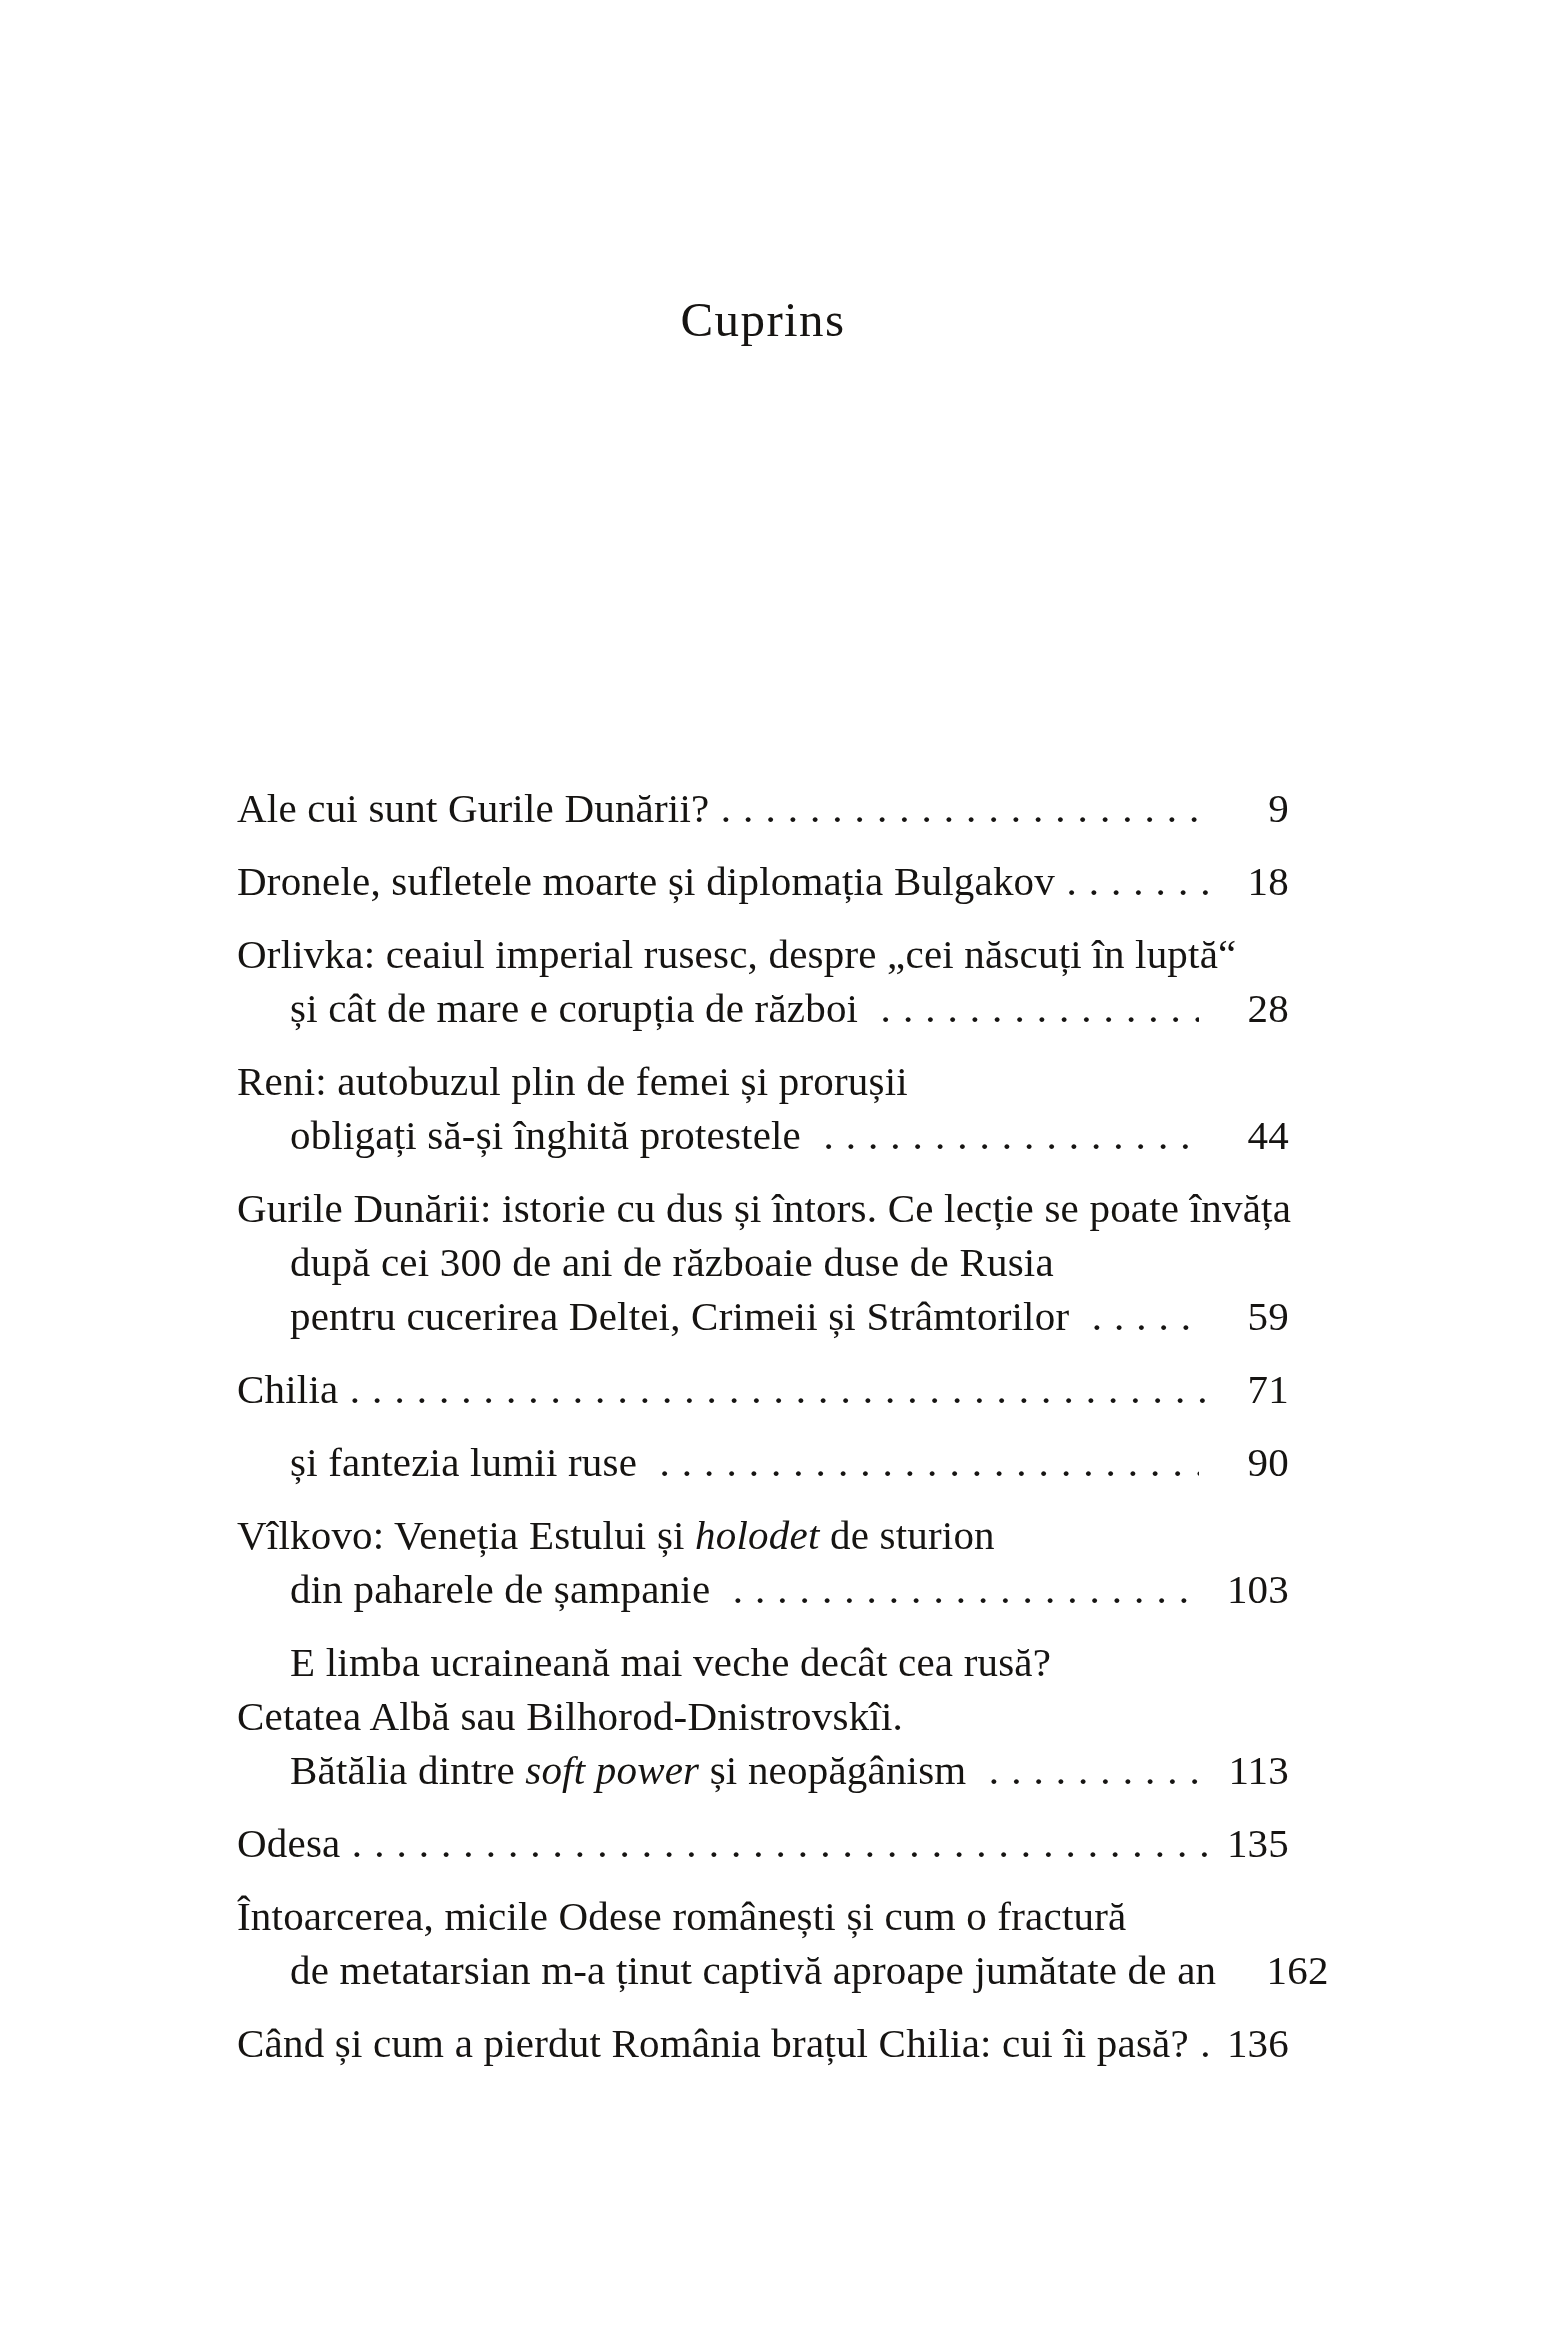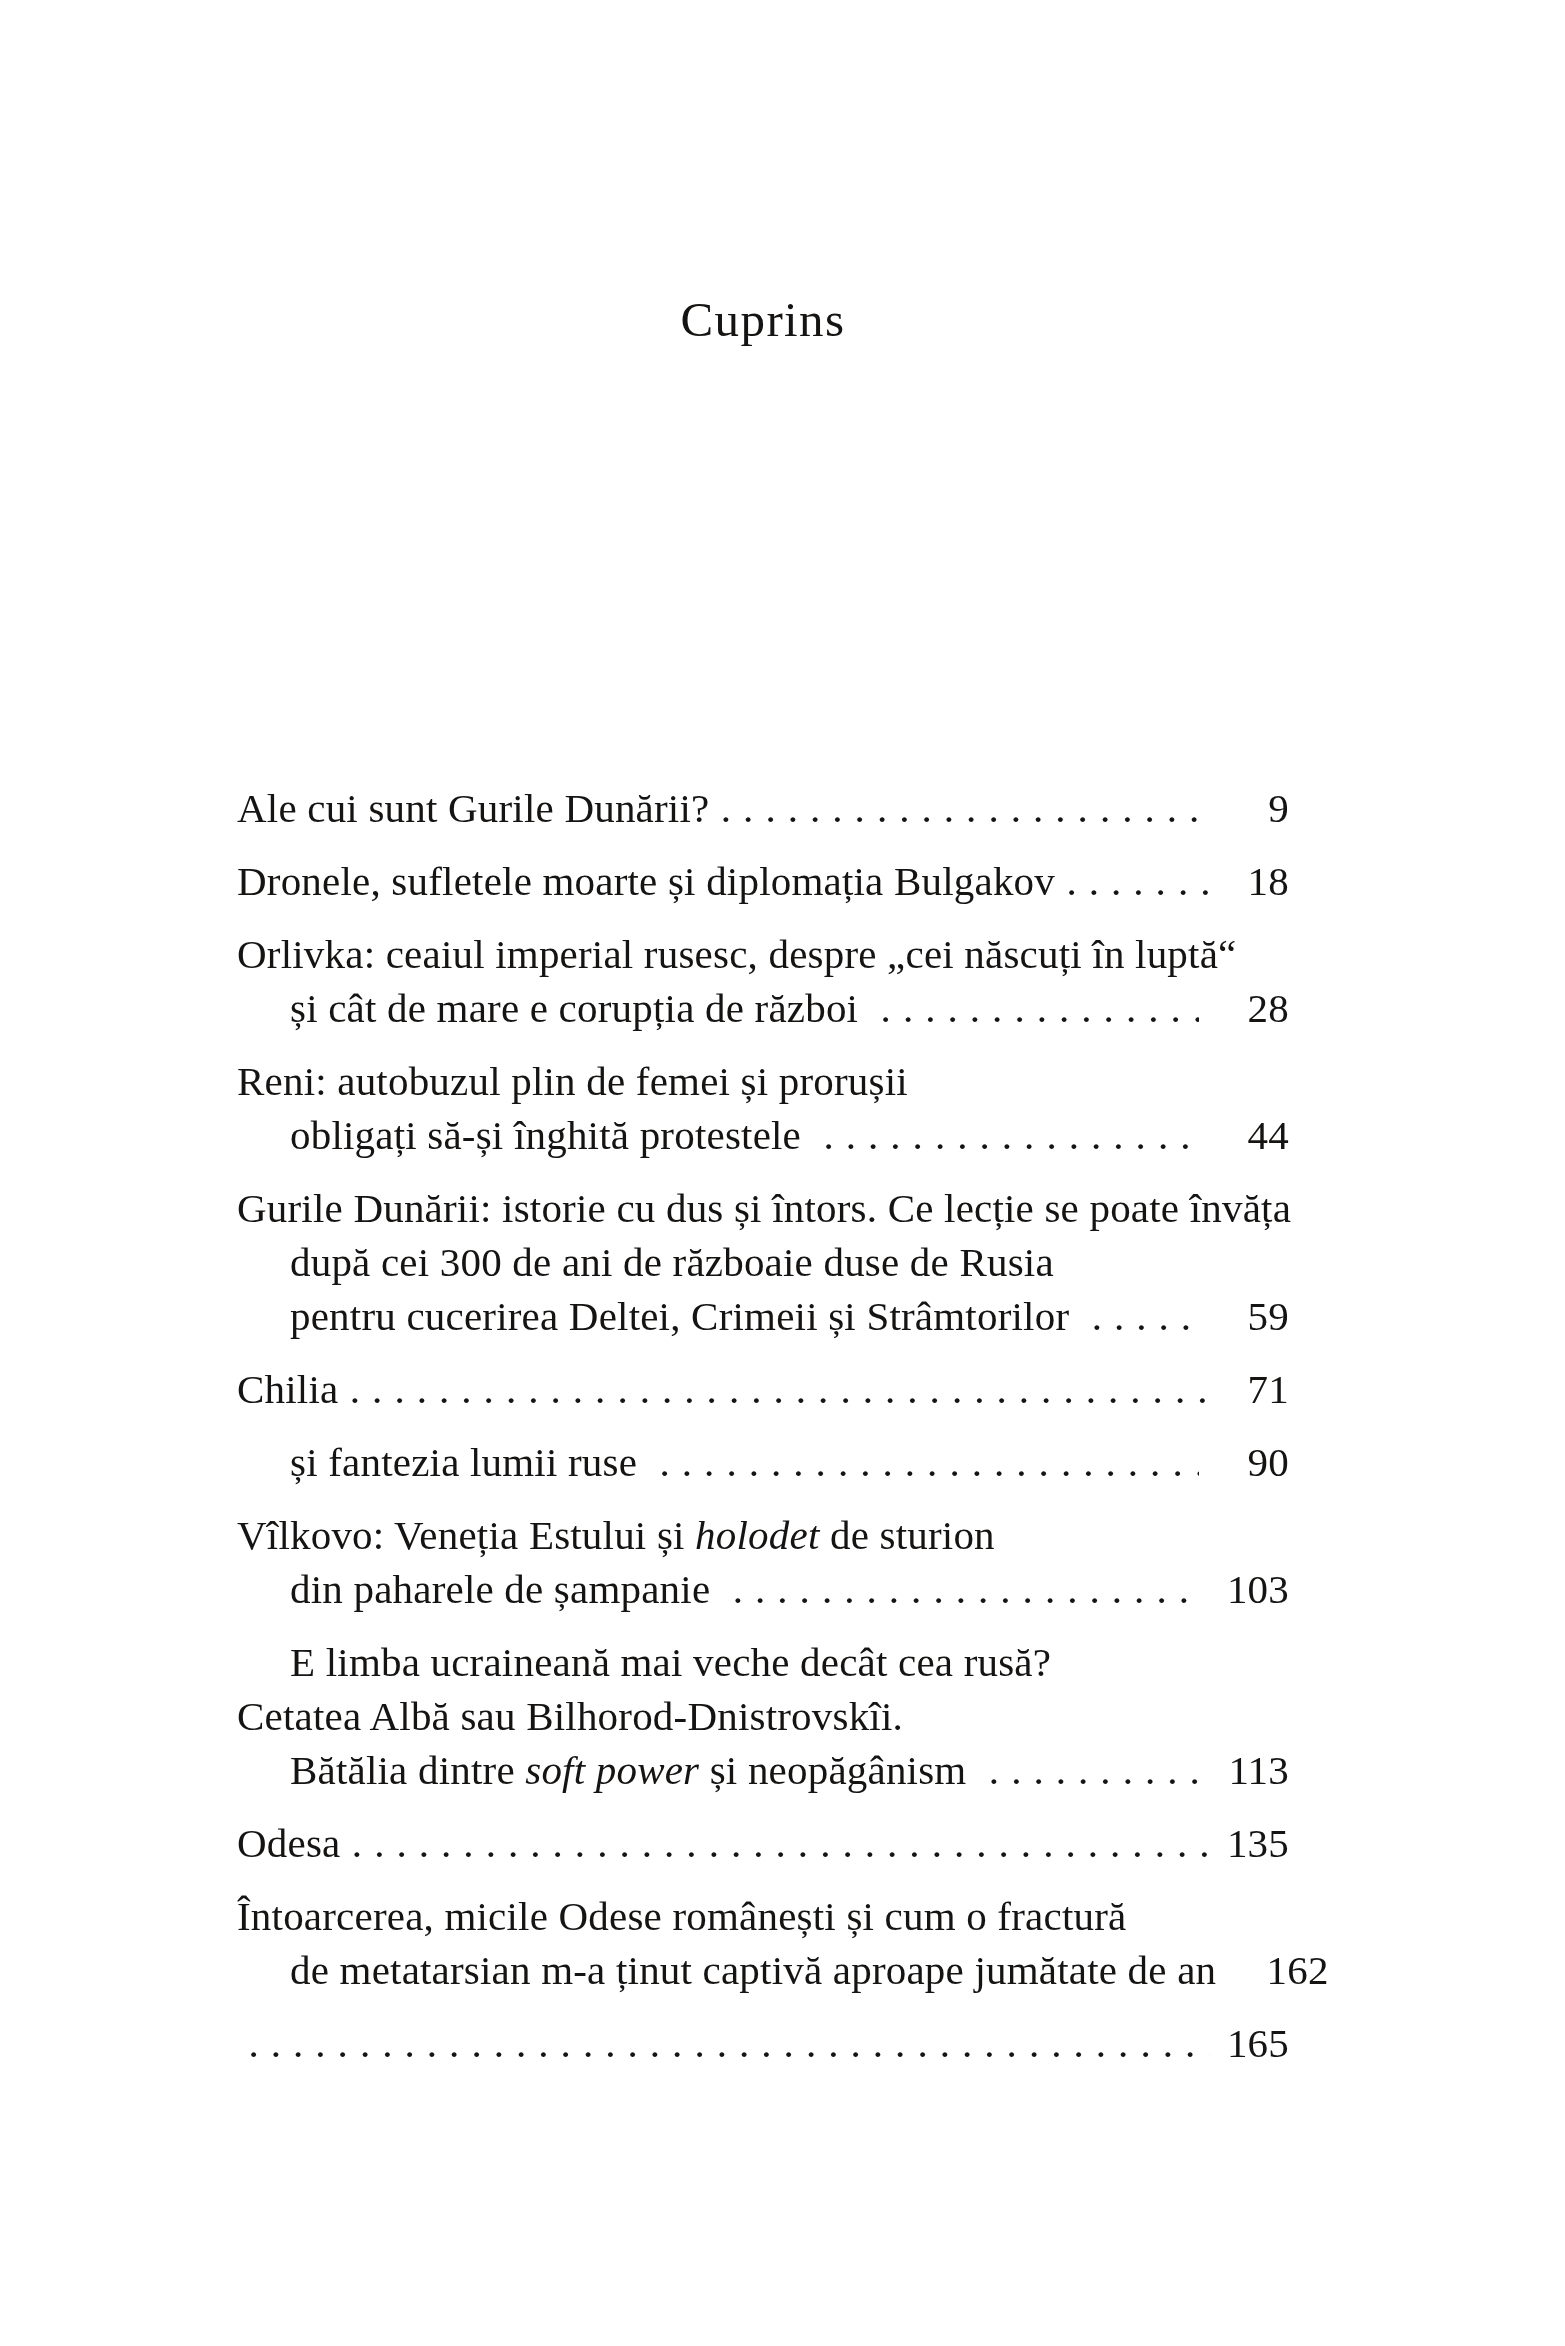--- a/index.html
+++ b/index.html
@@ -181,20 +181,21 @@
             <span class="t"><span>Întoarcerea, micile Odese românești și cum o fractură</span></span>
           </div>
           <div class="line cont">
             <span class="t"><span>de metatarsian m-a ținut captivă aproape jumătate de an</span></span>
             <span class="leader">. . . . . . . . . . . . . . . . . . . . . . . . . . . . . . . . . . . . . . . . . . . . . . . . . . . . . . . . . . . . . . . . . . . . . . . . . . . . . . . . . . . . . . . . . . .</span>
             <span class="pg">162</span>
           </div>
         </div>
         <div class="entry">
           <div class="line">
-            <span class="leader">. . . . . . . . . . . . . . . . . . . . . . . . . . . . . . . . . . . . . . . . . . . . . . . . . . . . . . . . . . . . . . . . . . . . . . . . . . . . . . . . . . . . . . . . . . .</span>
-            <span class="pg">165</span>
+            <span class="t"><span>Când și cum a pierdut România brațul Chilia: cui îi pasă?</span></span>
+            <span class="leader">. . . . . . . . . . . . . . . . . . . . . . . . . . . . . . . . . . . . . . . . . . . . . . . . . . . . . . . . . . . . . . . . . . . . . . . . . . . . . . . . . . . . . . . . . . .</span>
+            <span class="pg">136</span>
           </div>
         </div>
       </div>
   </div>
 </div>
 
 
 </body></html>

